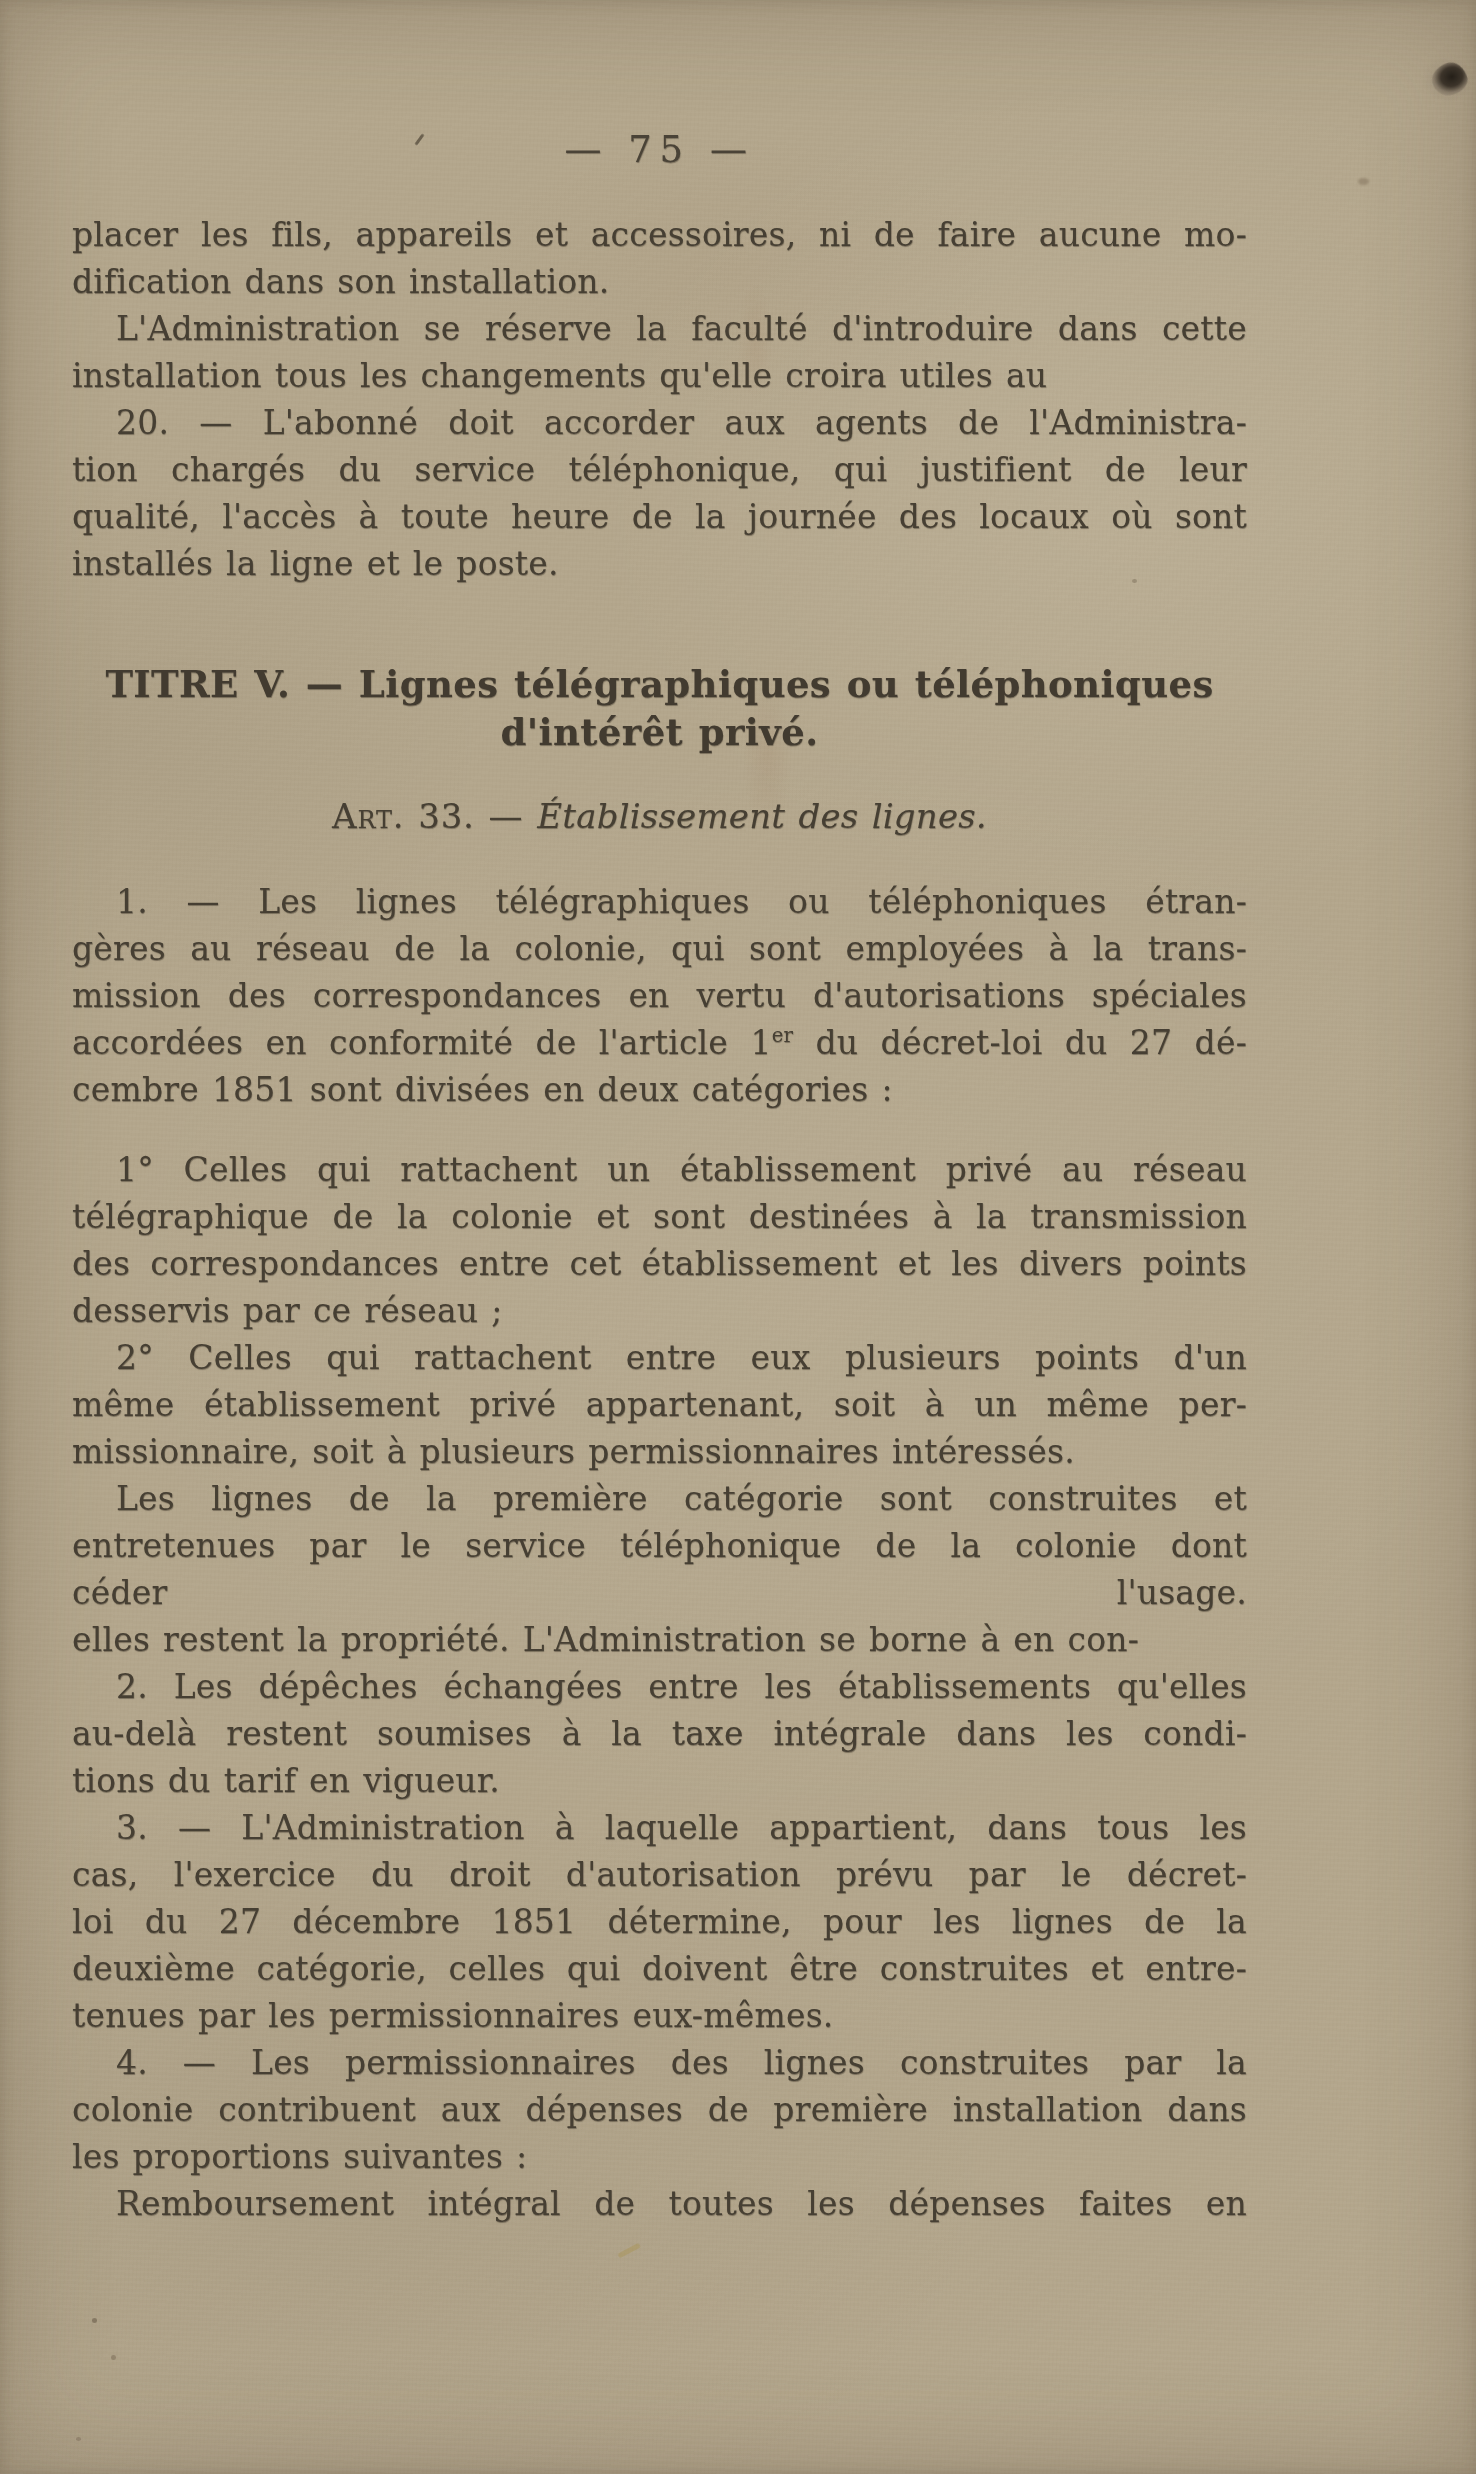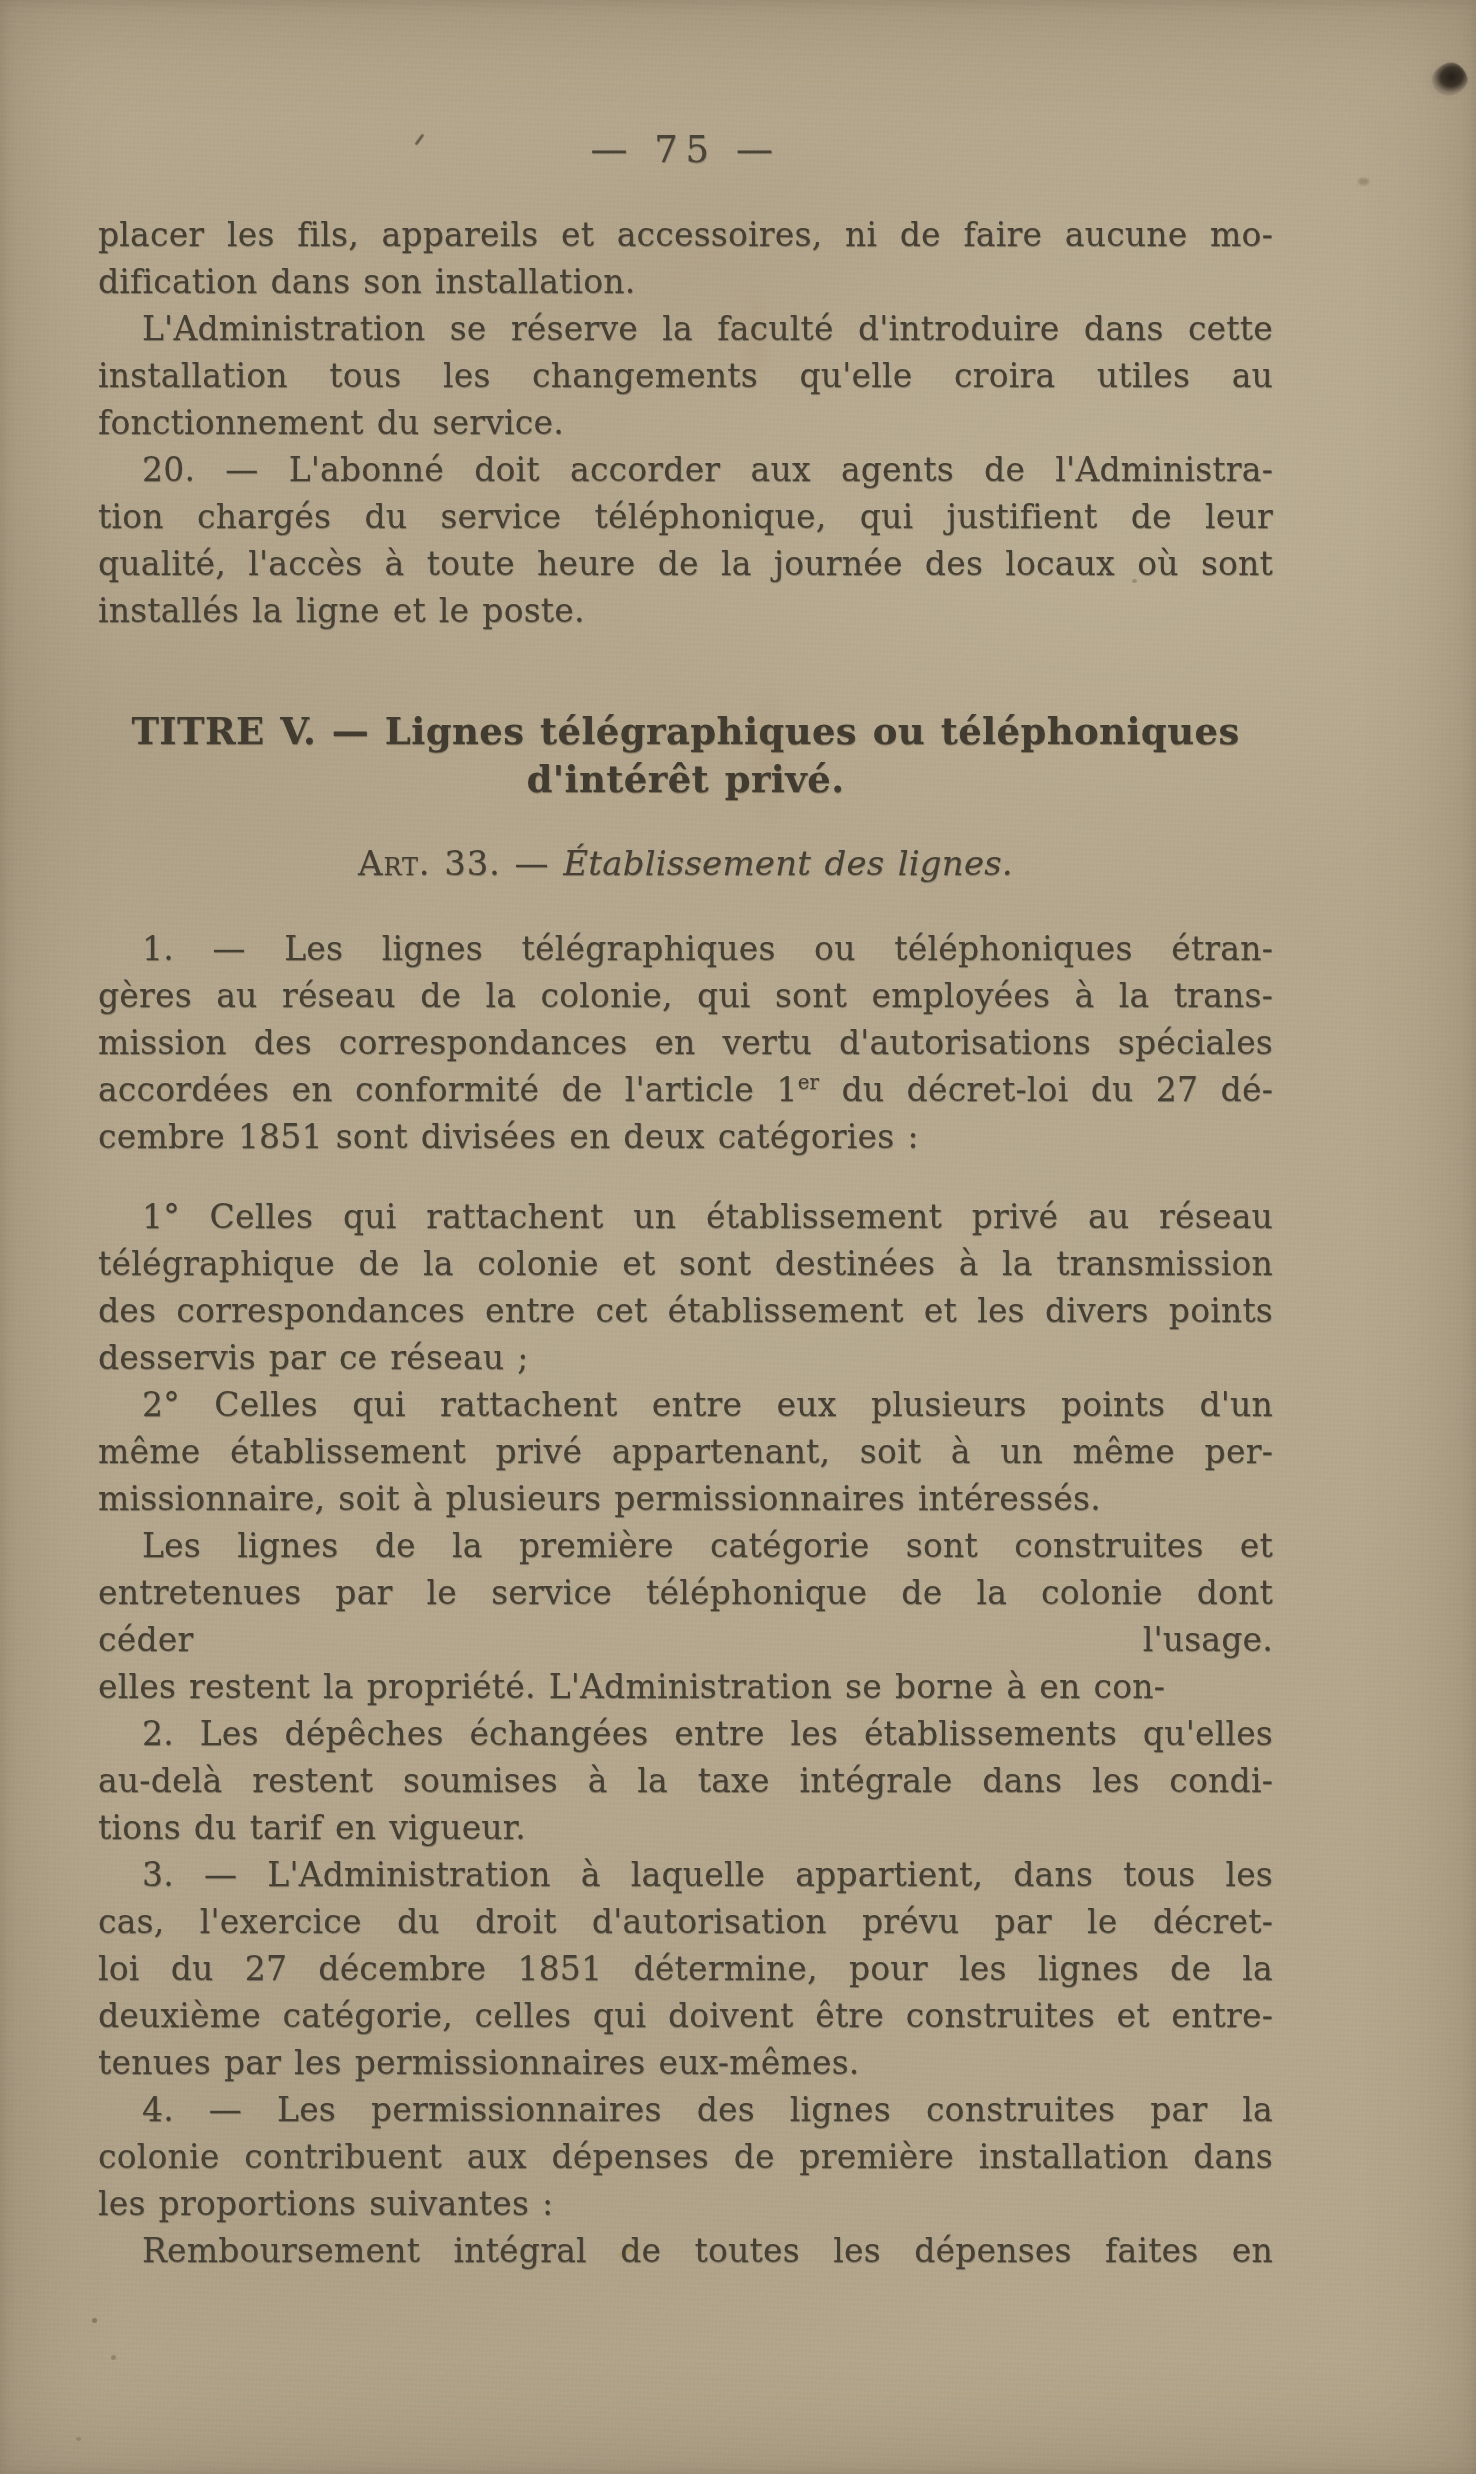--- a/index.html
+++ b/index.html
@@ -27,21 +27,21 @@
     font-family:"DejaVu Serif","Liberation Serif",serif;
     color:var(--ink);
   }
   .grain{
     position:absolute;inset:0;pointer-events:none;
     background:
       repeating-linear-gradient(93deg, rgba(120,100,75,0.028) 0 1.5px, transparent 1.5px 3.8px),
       repeating-linear-gradient(2deg, rgba(255,250,235,0.022) 0 2.3px, transparent 2.3px 5.3px);
   }
   .column{
-    position:absolute;left:98px;top:0;width:1175px;
+    position:absolute;left:72px;top:0;width:1175px;
     filter:blur(0.2px);
   }
   .pagenum{
     margin-top:128px;
     text-align:center;
     font-size:37px;
     letter-spacing:7.6px;
     color:#4a4337;
     text-shadow:0.5px 0.7px 0.9px rgba(62,54,42,0.45);
   }
@@ -130,21 +130,20 @@
   <div class="column">
     <div class="pagenum">— 75 —</div>
     <div id="page-body">
         <div class="para">
           <span class="line">placer les fils, appareils et accessoires, ni de faire aucune mo-</span>
           <span class="line">dification dans son installation.</span>
         </div>
         <div class="para indent">
           <span class="line">L'Administration se réserve la faculté d'introduire dans cette</span>
           <span class="line">installation tous les changements qu'elle croira utiles au</span>
-          <span class="line">fonctionnement du service.</span>
         </div>
         <div class="para indent">
           <span class="line">20. — L'abonné doit accorder aux agents de l'Administra-</span>
           <span class="line">tion chargés du service téléphonique, qui justifient de leur</span>
           <span class="line">qualité, l'accès à toute heure de la journée des locaux où sont</span>
           <span class="line">installés la ligne et le poste.</span>
         </div>
         <div class="title">
           <span class="tline">TITRE V. — Lignes télégraphiques ou téléphoniques</span>
           <span class="tline">d'intérêt privé.</span>

